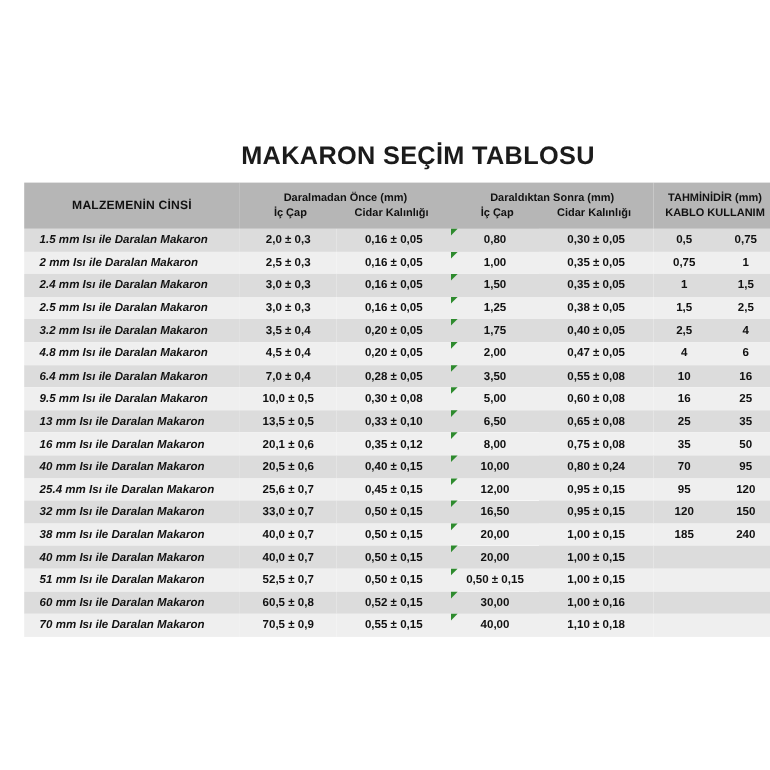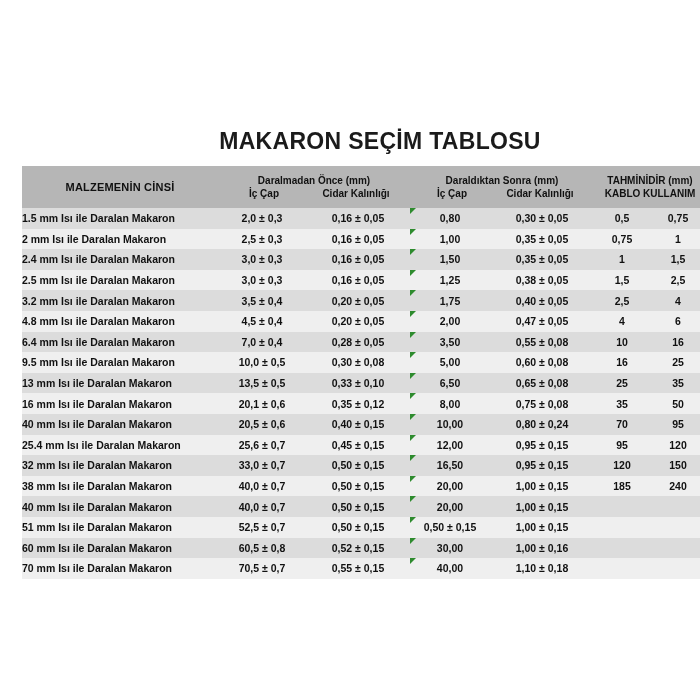--- a/index.html
+++ b/index.html
@@ -77,22 +77,23 @@
   tbody td {
     height: 20.6px;
     vertical-align: middle;
     text-align: center;
     font-weight: bold;
     font-size: 10.5px;
     color: #111;
   }
   tbody td.name {
     text-align: left;
-    padding-left: 0;
+    padding-left: 14px;
     font-size: 10.5px;
+    font-style: italic;
   }
   
   col.c-name { width: 196px; }
   col.c-b1   { width: 88px; }
   col.c-b2   { width: 104px; }
   col.c-a1   { width: 80px; }
   col.c-a2   { width: 104px; }
   col.c-k1   { width: 56px; }
   col.c-k2   { width: 56px; }
   
@@ -298,21 +299,21 @@
             <td class="name">60 mm Isı ile Daralan Makaron</td>
             <td>60,5 ± 0,8</td>
             <td>0,52 ± 0,15</td>
             <td class="marker-cell">30,00</td>
             <td>1,00 ± 0,16</td>
             <td></td>
             <td></td>
           </tr>
           <tr class="even">
             <td class="name">70 mm Isı ile Daralan Makaron</td>
-            <td>70,5 ± 0,7</td>
+            <td>70,5 ± 0,9</td>
             <td>0,55 ± 0,15</td>
             <td class="marker-cell">40,00</td>
             <td>1,10 ± 0,18</td>
             <td></td>
             <td></td>
           </tr>
         </tbody>
     </table>
   </div>
 

